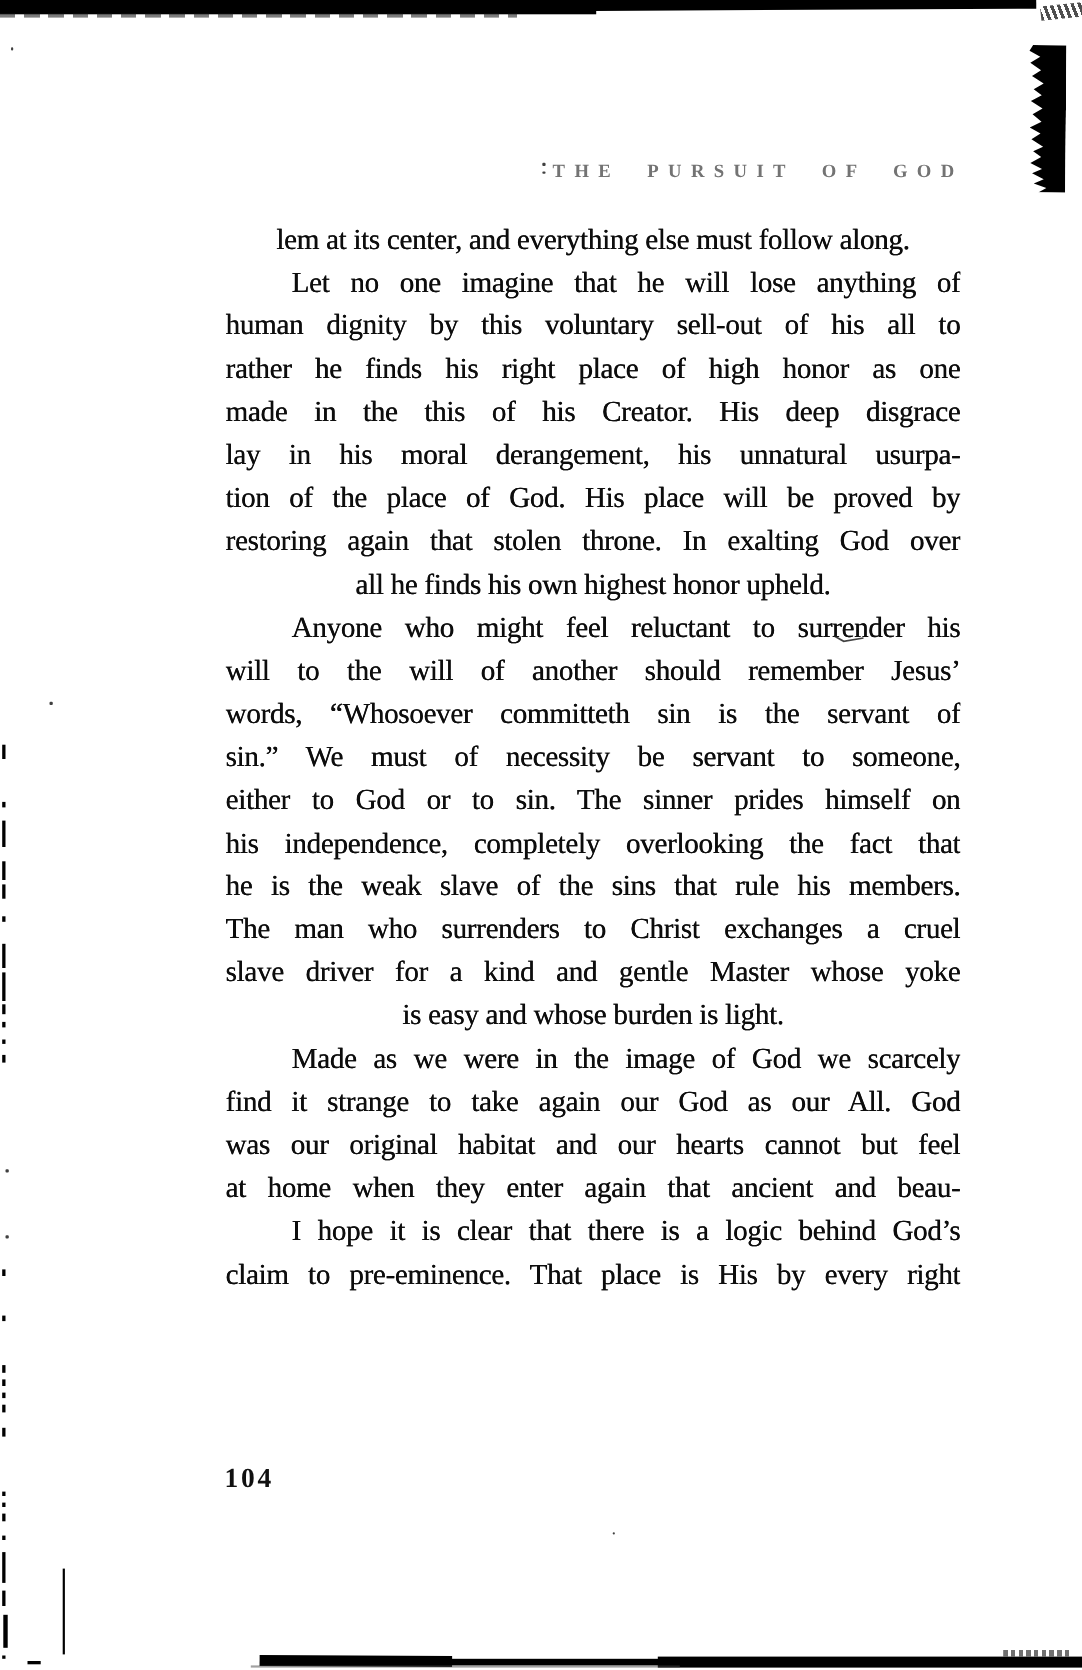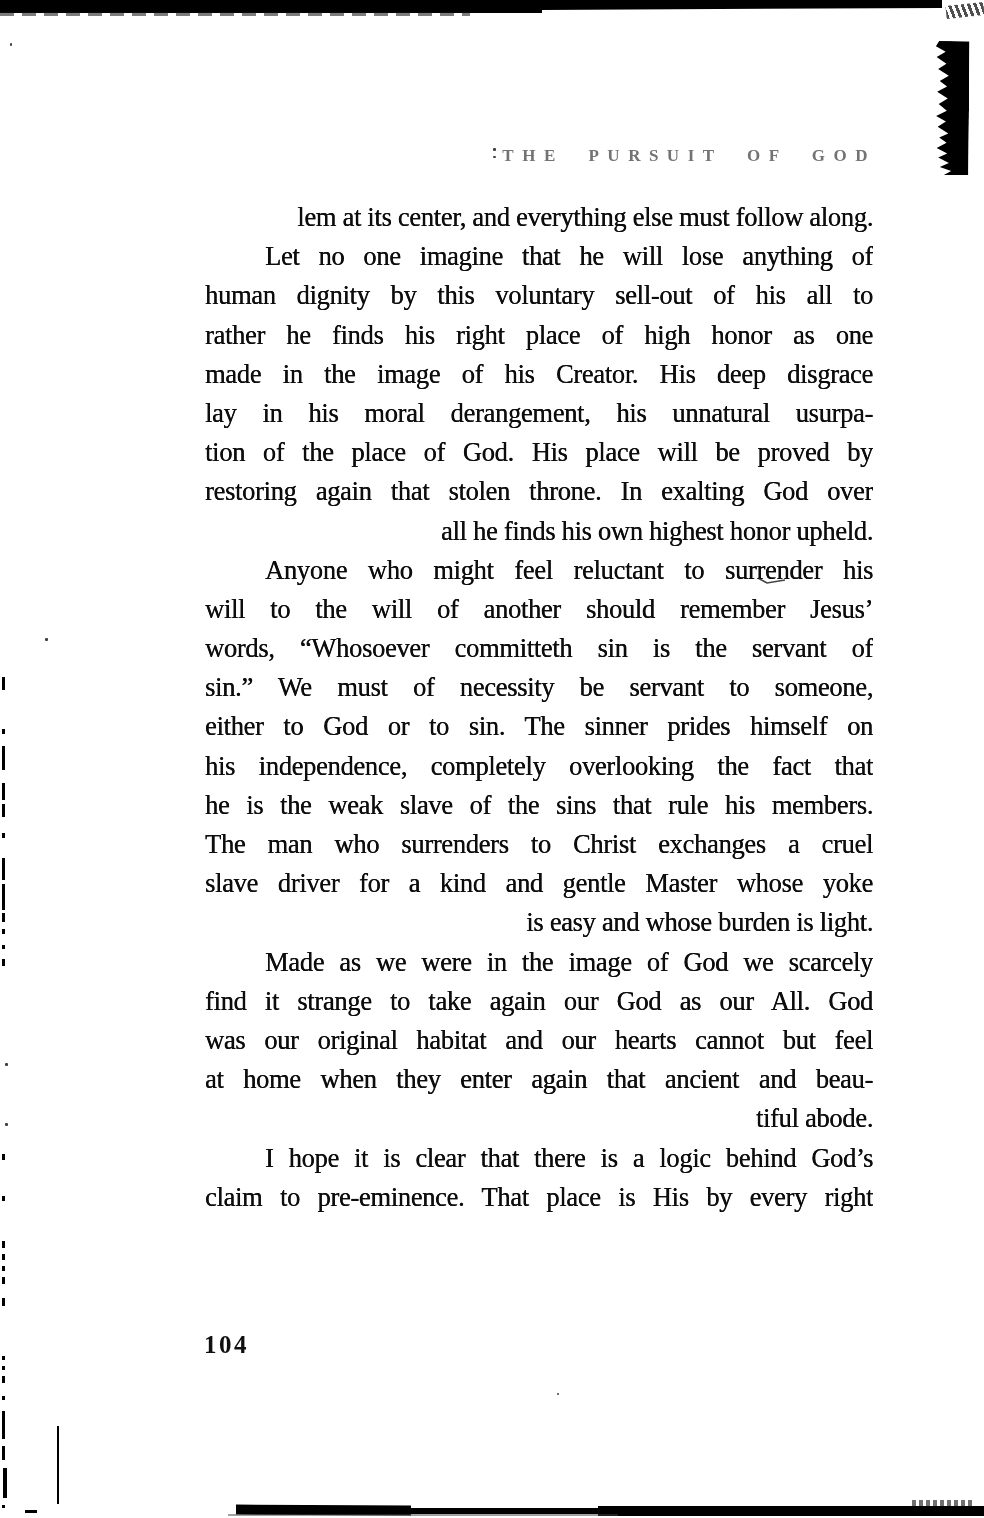--- a/index.html
+++ b/index.html
@@ -15,21 +15,21 @@
     font-size:17px;font-weight:700;color:#737373;
     letter-spacing:8.5px;word-spacing:12px;white-space:nowrap;
   }
 
   
   #textblock{
     position:absolute;left:205px;top:198px;width:668px;
     font-size:26.5px;line-height:39.2px;letter-spacing:-0.3px;
     color:#0d0d0d;text-shadow:0.3px 0 0 currentColor;
   }
-  .line{height:39.2px;overflow:hidden;text-align:right;}
+  .line{height:39.2px;overflow:hidden;text-align:center;}
   .line.just{text-align:justify;text-align-last:justify;}
   .line.indent{padding-left:60px;}
 
   
   #page-number{
     position:absolute;left:204px;top:1331px;
     font-size:25px;font-weight:700;letter-spacing:2.5px;color:#101010;font-family:Liberation Serif, serif;
   }
 
   
@@ -63,40 +63,39 @@
 
   <div id="right-blob" style="position:absolute"></div>
 
   <div id="running-head">THE PURSUIT OF GOD</div>
 
   <div id="textblock">
       <div class="line">lem at its center, and everything else must follow along.</div>
       <div class="line just indent">Let no one imagine that he will lose anything of</div>
       <div class="line just">human dignity by this voluntary sell-out of his all to</div>
       <div class="line just">rather he finds his right place of high honor as one</div>
-      <div class="line just">made in the image of his Creator. His deep disgrace</div>
+      <div class="line just">made in the this of his Creator. His deep disgrace</div>
       <div class="line just">lay in his moral derangement, his unnatural usurpa-</div>
       <div class="line just">tion of the place of God. His place will be proved by</div>
       <div class="line just">restoring again that stolen throne. In exalting God over</div>
       <div class="line">all he finds his own highest honor upheld.</div>
       <div class="line just indent">Anyone who might feel reluctant to surrender his</div>
       <div class="line just">will to the will of another should remember Jesus’</div>
       <div class="line just">words, “Whosoever committeth sin is the servant of</div>
       <div class="line just">sin.” We must of necessity be servant to someone,</div>
       <div class="line just">either to God or to sin. The sinner prides himself on</div>
       <div class="line just">his independence, completely overlooking the fact that</div>
       <div class="line just">he is the weak slave of the sins that rule his members.</div>
       <div class="line just">The man who surrenders to Christ exchanges a cruel</div>
       <div class="line just">slave driver for a kind and gentle Master whose yoke</div>
       <div class="line">is easy and whose burden is light.</div>
       <div class="line just indent">Made as we were in the image of God we scarcely</div>
       <div class="line just">find it strange to take again our God as our All. God</div>
       <div class="line just">was our original habitat and our hearts cannot but feel</div>
       <div class="line just">at home when they enter again that ancient and beau-</div>
-      <div class="line">tiful abode.</div>
       <div class="line just indent">I hope it is clear that there is a logic behind God’s</div>
       <div class="line just">claim to pre-eminence. That place is His by every right</div>
     </div>
 
   <svg id="pen-mark" viewBox="0 0 32 12">
     <path d="M1 3 L10 8 L28 5" stroke="#222" stroke-width="1.6" fill="none" opacity="0.85"></path>
   </svg>
 
   <div id="page-number">104</div>
 

